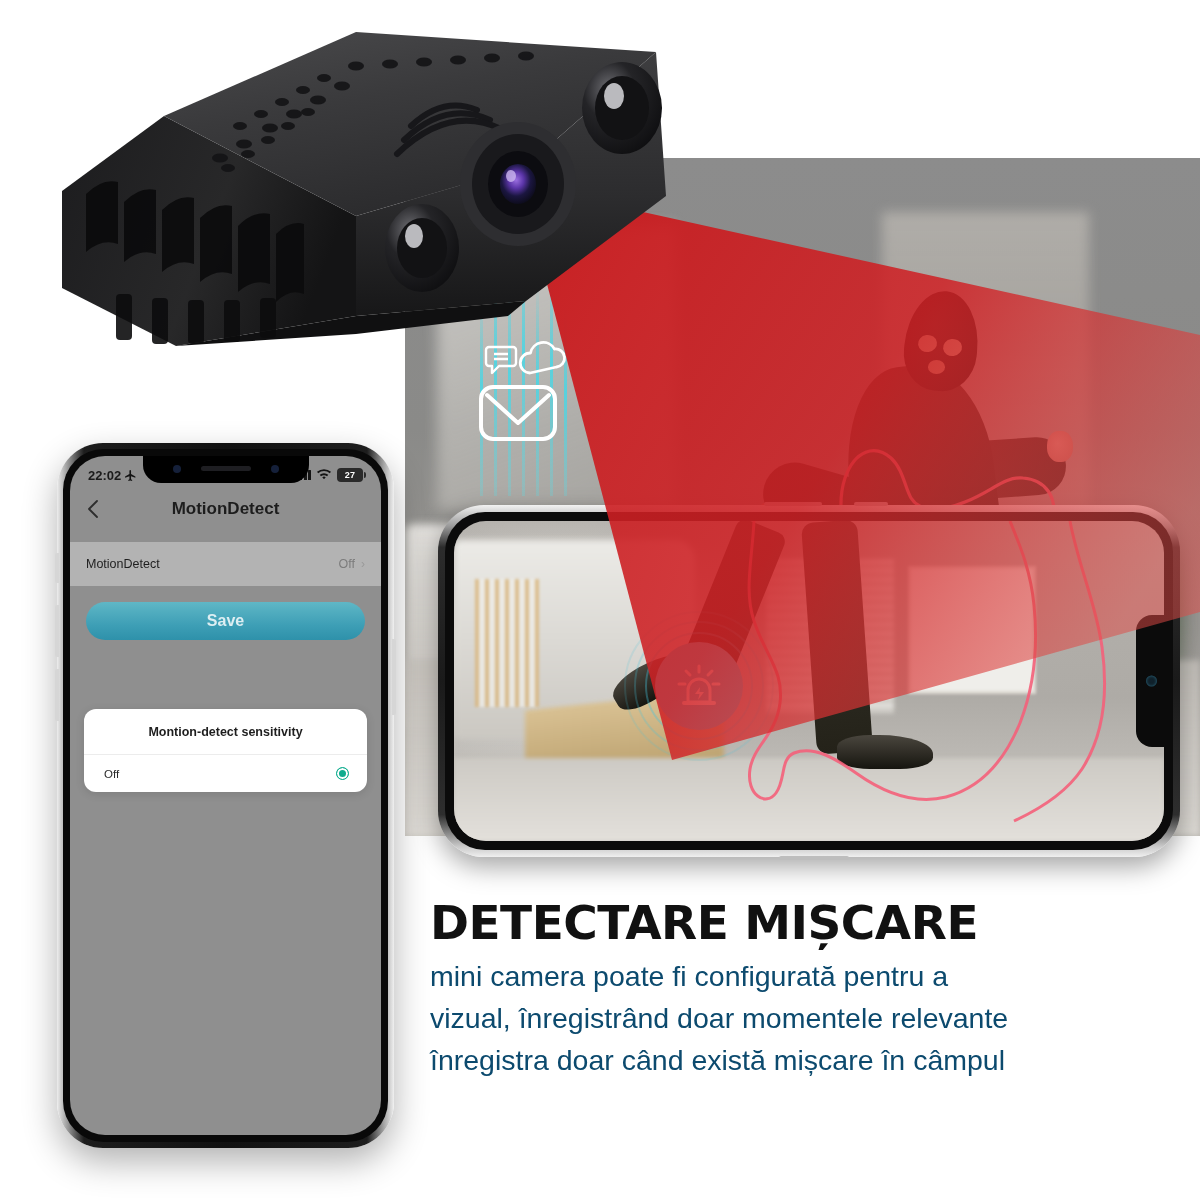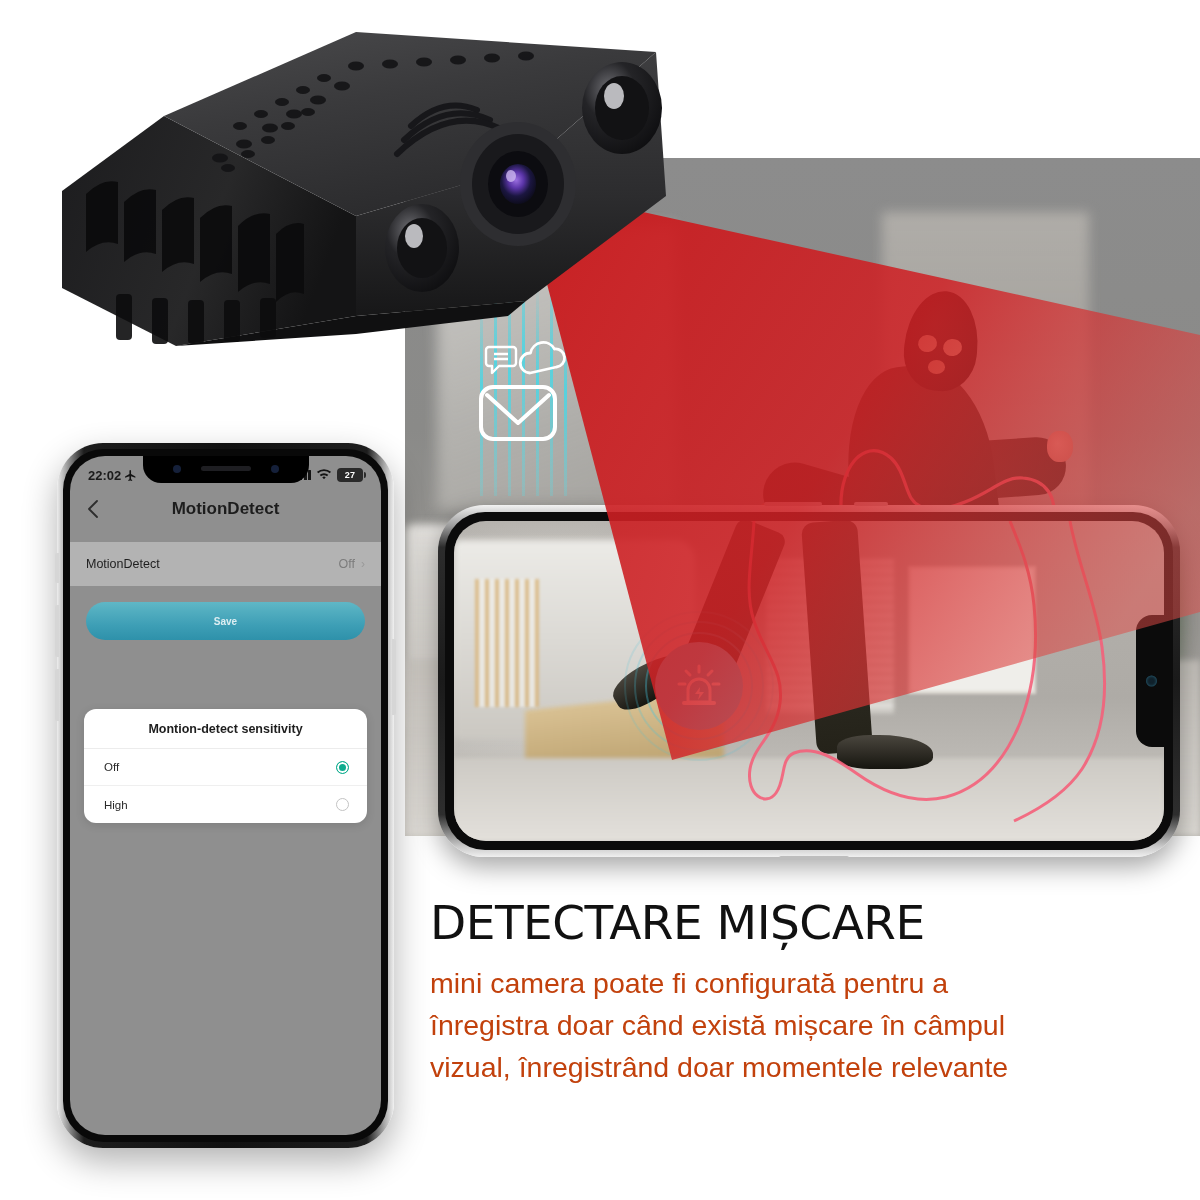--- a/index.html
+++ b/index.html
@@ -251,56 +251,56 @@
     padding: 0 16px; z-index: 3;
   }
   .setting-label { font-size: 12.5px; color: #1e1e1e; }
   .setting-value { font-size: 12.5px; color: #7c7c7c; display: flex; align-items: center; gap: 6px; }
   .chev { color: #9a9a9a; font-size: 12px; }
 
   .save-btn {
     position: absolute; left: 16px; top: 146px; width: calc(100% - 32px); height: 38px;
     border-radius: 19px; border: none;
     background: linear-gradient(180deg, #5fb7c6 0%, #3e9fb6 60%, #2e91aa 100%);
-    color: #ddeef2; font-size: 10px; font-weight: 600; z-index: 3;
+    color: #ddeef2; font-size: 16px; font-weight: 600; z-index: 3;
     display: flex; align-items: center; justify-content: center;
   }
 
   .sens-modal {
     position: absolute; left: 14px; top: 253px; width: calc(100% - 28px);
     background: #fff; border-radius: 12px; overflow: hidden; z-index: 4;
     box-shadow: 0 2px 10px rgba(0,0,0,.12);
   }
   .sens-title {
-    height: 40px; display: flex; align-items: center; justify-content: center;
+    height: 46px; display: flex; align-items: center; justify-content: center;
     font-size: 12.5px; font-weight: 700; color: #1e1e1e;
     border-bottom: 1px solid #ececec;
   }
   .sens-row {
     height: 37px; display: flex; align-items: center; justify-content: space-between;
     padding: 0 18px 0 20px; border-bottom: 1px solid #efefef;
   }
   .sens-row:last-child { border-bottom: none; }
   .sens-row span { font-size: 11.5px; color: #2a2a2a; }
   .radio { width: 13px; height: 13px; border-radius: 50%; border: 1px solid #c3c3c3; background: #fff; }
   .radio.on {
     border: 1.5px solid #0eac8e; background: #0eac8e;
     box-shadow: inset 0 0 0 2px #fff;
   }
 
   
   .txt-block { position: absolute; left: 430px; top: 898px; width: 745px; }
   .headline {
     font-family: "DejaVu Sans", sans-serif;
-    font-size: 47px; font-weight: 400; color: #111; letter-spacing: -0.5px;
+    font-size: 47px; font-weight: 700; color: #111; letter-spacing: -0.5px;
     line-height: 1.05;
   }
   .body-copy {
-    margin-top: 16px;
-    font-size: 28.5px; line-height: 1.47; color: #c2410c; font-weight: 400;
+    margin-top: 9px;
+    font-size: 28.5px; line-height: 1.47; color: #0c4a6e; font-weight: 400;
   }
   .body-copy div { white-space: nowrap; }
 </style>
 </head>
 <body>
 
 <div id="root">
 
   <div class="hero-photo">
     <div class="room-window"></div>
@@ -586,32 +586,28 @@
 
         <div class="save-btn">Save</div>
 
         <div class="sens-modal">
           <div class="sens-title">Montion-detect sensitivity</div>
 
           <div class="sens-row">
             <span>Off</span>
             <span class="radio on"></span>
           </div>
-          <div class="sens-row">
-            <span>High</span>
-            <span class="radio"></span>
-          </div>
         </div>
 
       </div>
     </div>
   </div>
 
   <div class="txt-block">
     <div class="headline">DETECTARE MIȘCARE</div>
     <div class="body-copy">
       <div>mini camera poate fi configurată pentru a</div>
+      <div>vizual, înregistrând doar momentele relevante</div>
       <div>înregistra doar când există mișcare în câmpul</div>
-      <div>vizual, înregistrând doar momentele relevante</div>
     </div>
   </div>
 
 </div>
 
 </body></html>

